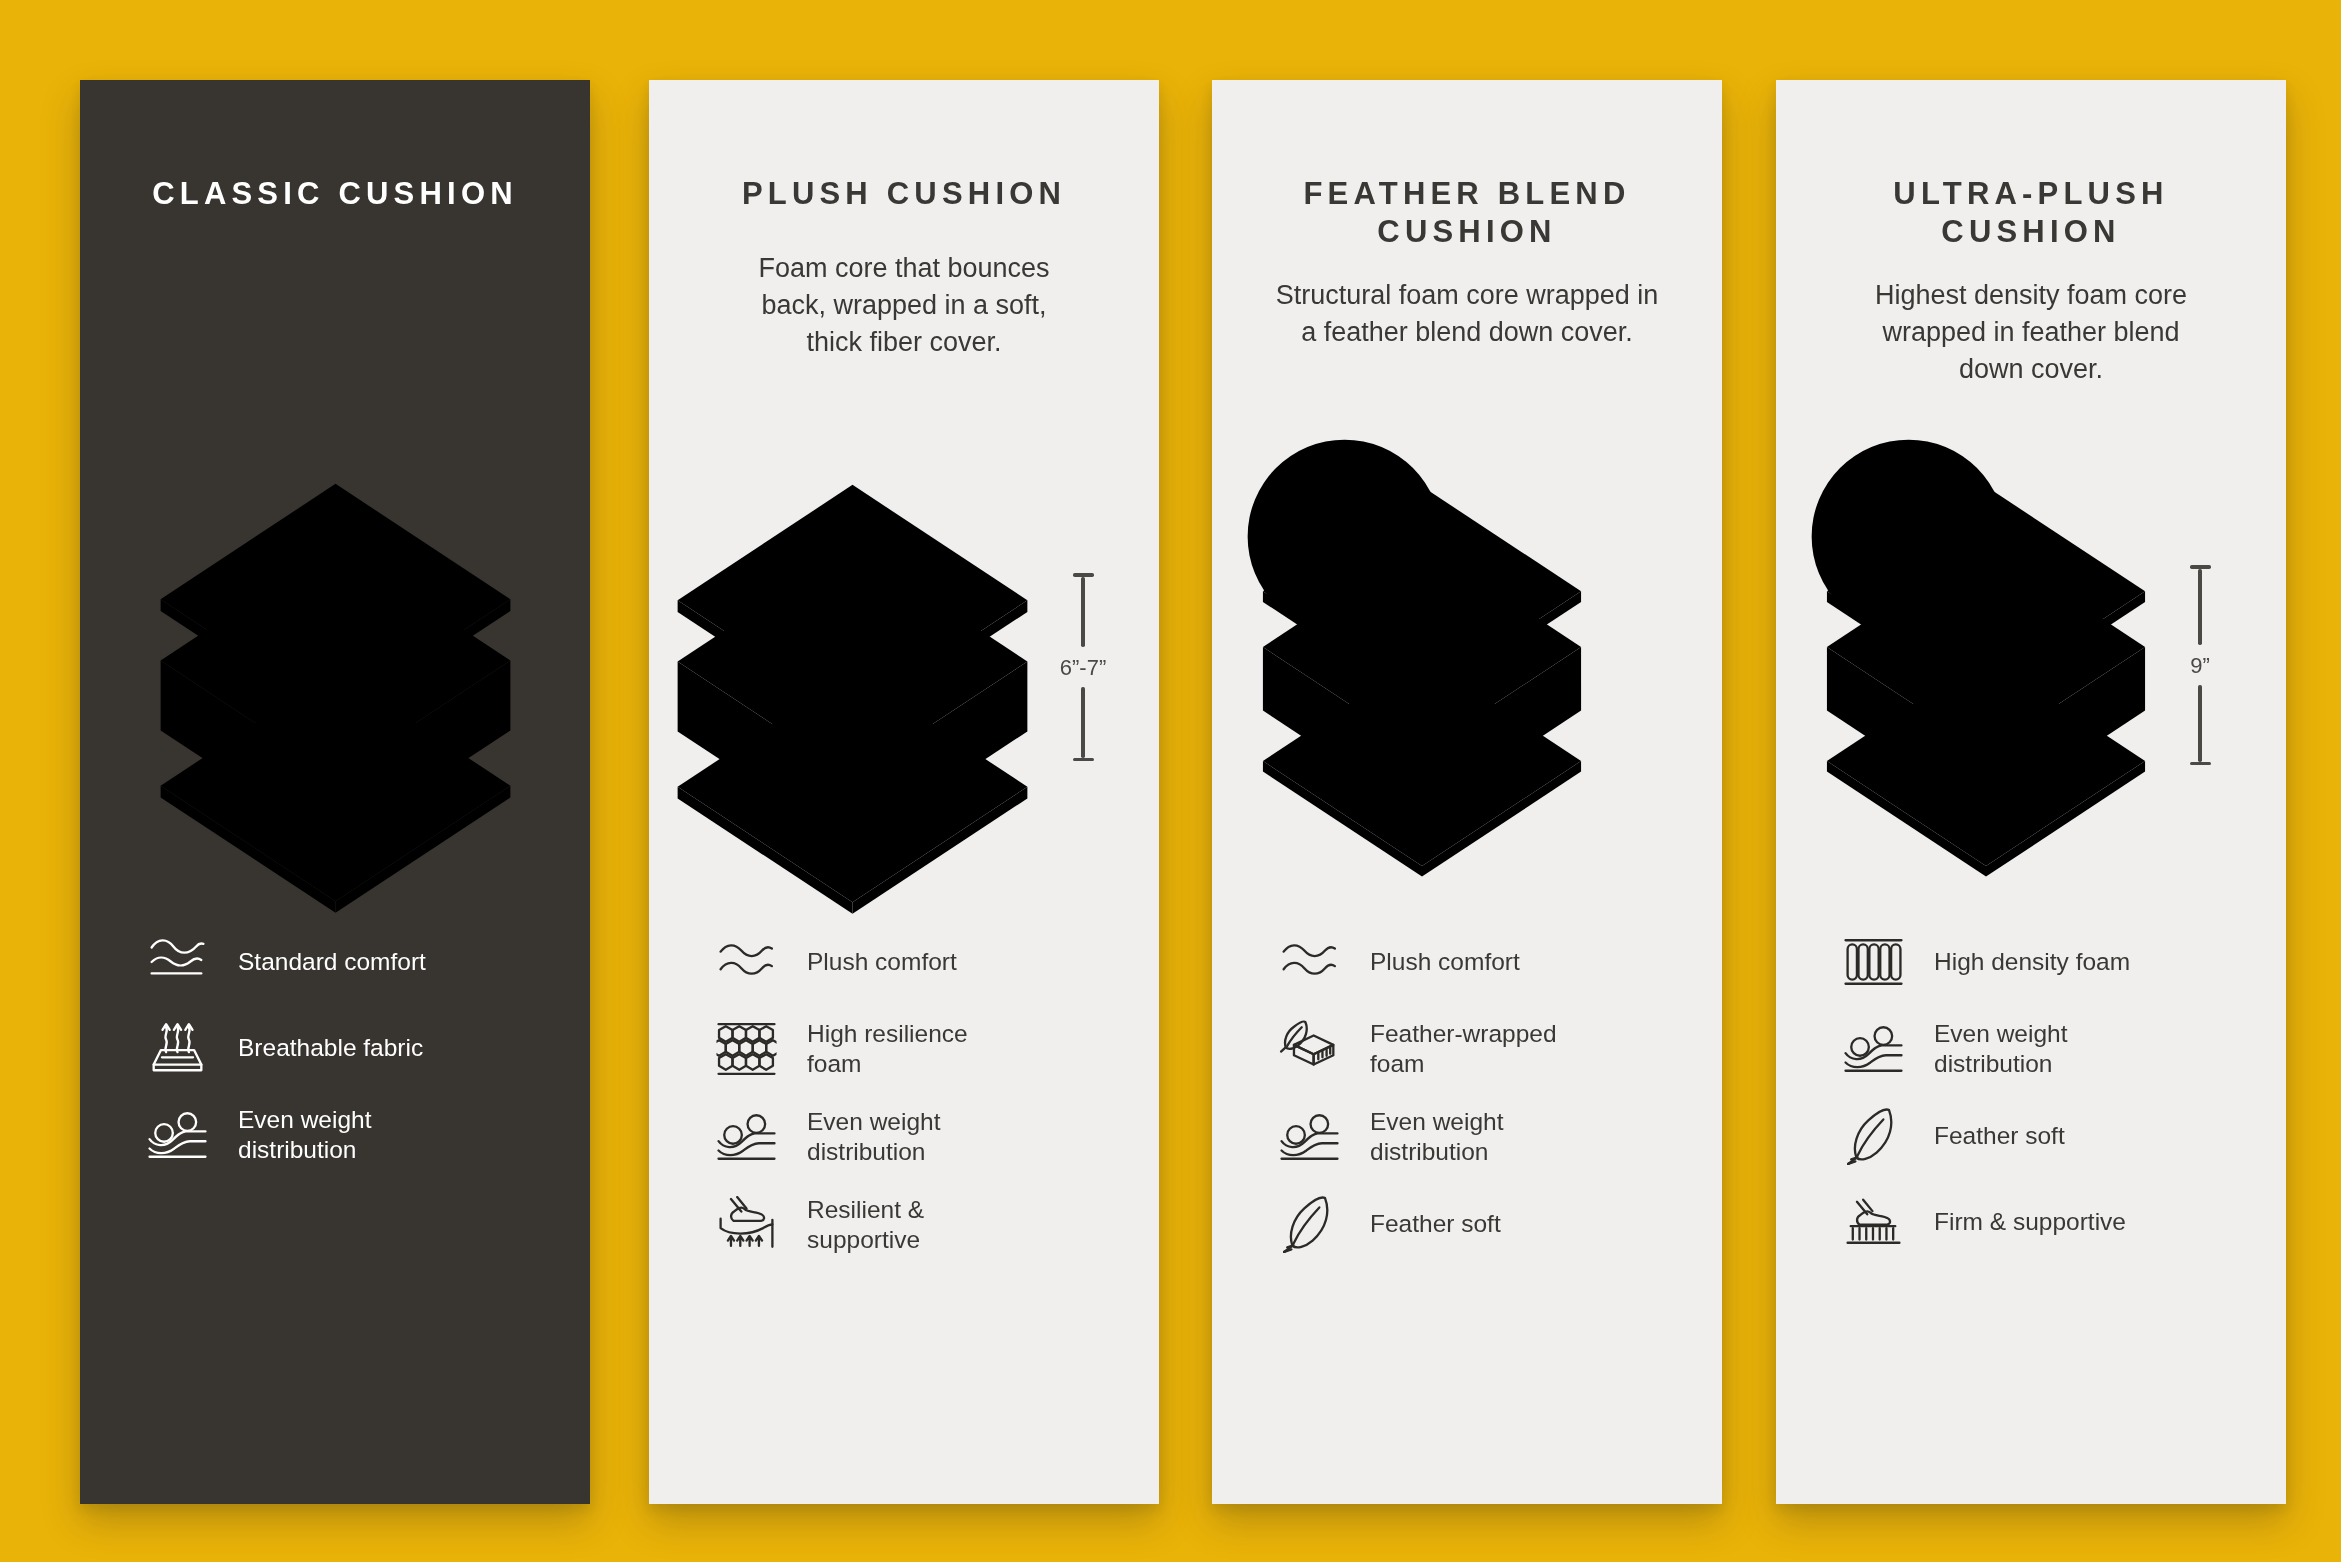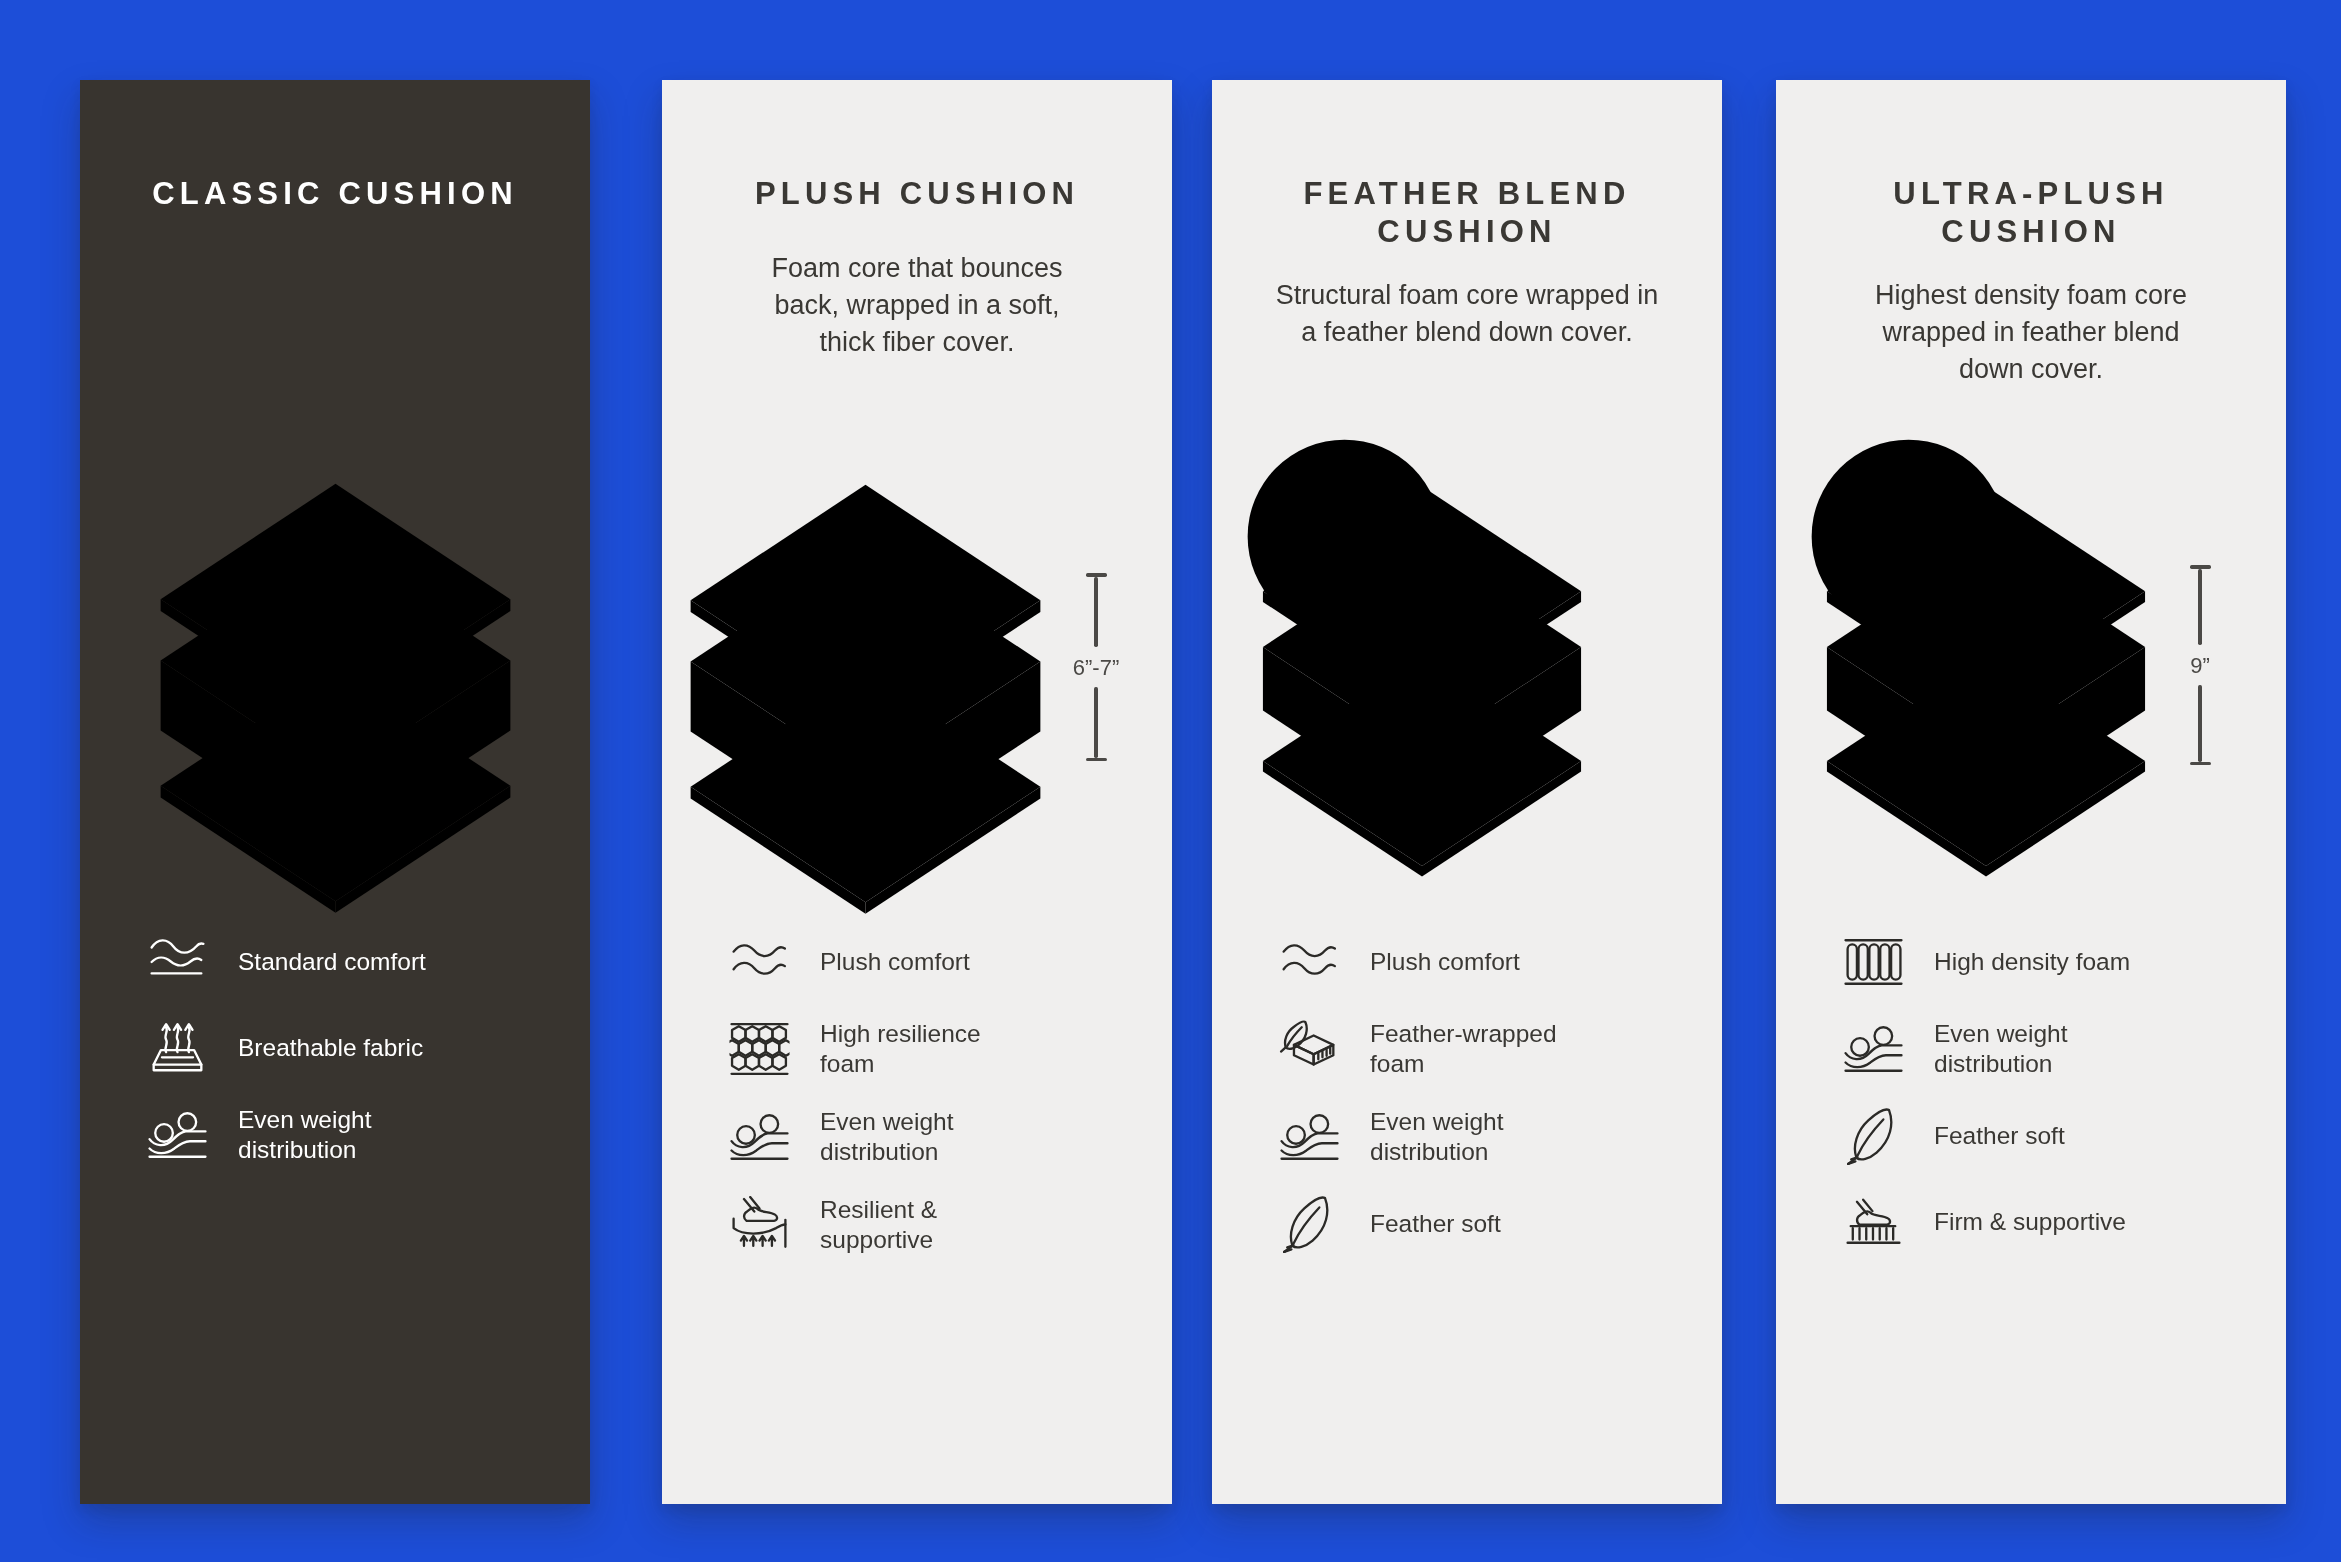--- a/index.html
+++ b/index.html
@@ -1,18 +1,18 @@
 <!DOCTYPE html>
 <html style="font-size:9.3px"><head>
 <meta charset="utf-8">
 <style>
   html,body{margin:0;padding:0;background:#ffffff;}
   body{width:2342px;height:1562px;position:relative;overflow:hidden;
        font-family:"Liberation Sans","DejaVu Sans",sans-serif;}
-  .page{position:absolute;inset:0;background:#1d4ed8;}
+  .page{position:absolute;inset:0;background:#eab308;}
 
   .panel{position:absolute;top:80px;width:510px;height:1424px;
          box-shadow:0 17.5px 35px rgba(30,30,30,.25), 0 4.7px 10.5px rgba(30,30,30,.10);}
   .panel.dark{background:#38342f;--txt:#ffffff;--icon:#ffffff;
               --faceline:#ffffff;--facefill:#38342f;--foamline:#2f2c28;--hatch:#2f2c28;}
   .panel.light{background:#f0efee;--txt:#3a3834;--icon:#2b2a27;
                --faceline:#1d1c1a;--facefill:#f0efee;--foamline:#1d1c1a;--hatch:#1d1c1a;}
 
   .title{position:absolute;top:95px;left:23px;right:23px;margin:0;
          font-size:31px;font-weight:bold;letter-spacing:5.2px;line-height:38px;
@@ -233,21 +233,21 @@
             <svg viewBox="0 0 116 112">
               <use href="#sym-weight"></use>
             </svg>
           </span>
         <span class="flabel">Even weight
 distribution</span>
       </li>
     </ul>
   </section>
 
-  <section class="panel light p2" style="left:649px;margin-left:13px;">
+  <section class="panel light p2" style="left:649px;">
     <h2 class="title">PLUSH CUSHION</h2>
     <p class="desc">Foam core that bounces
 back, wrapped in a soft,
 thick fiber cover.</p>
     <svg class="cushion" viewBox="0 0 660 760">
         <use href="#sym-cushion"></use>
       </svg>
     <div class="dim">
       <span class="cap"></span>
       <span class="seg"></span>

